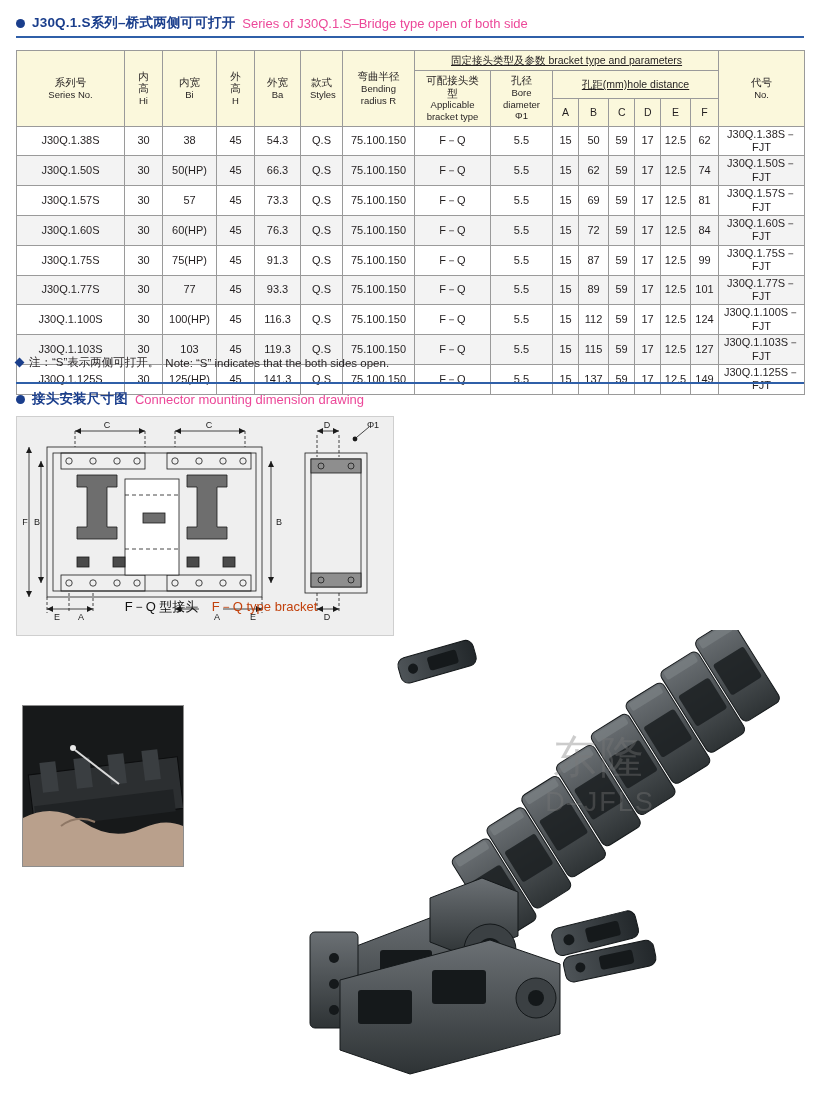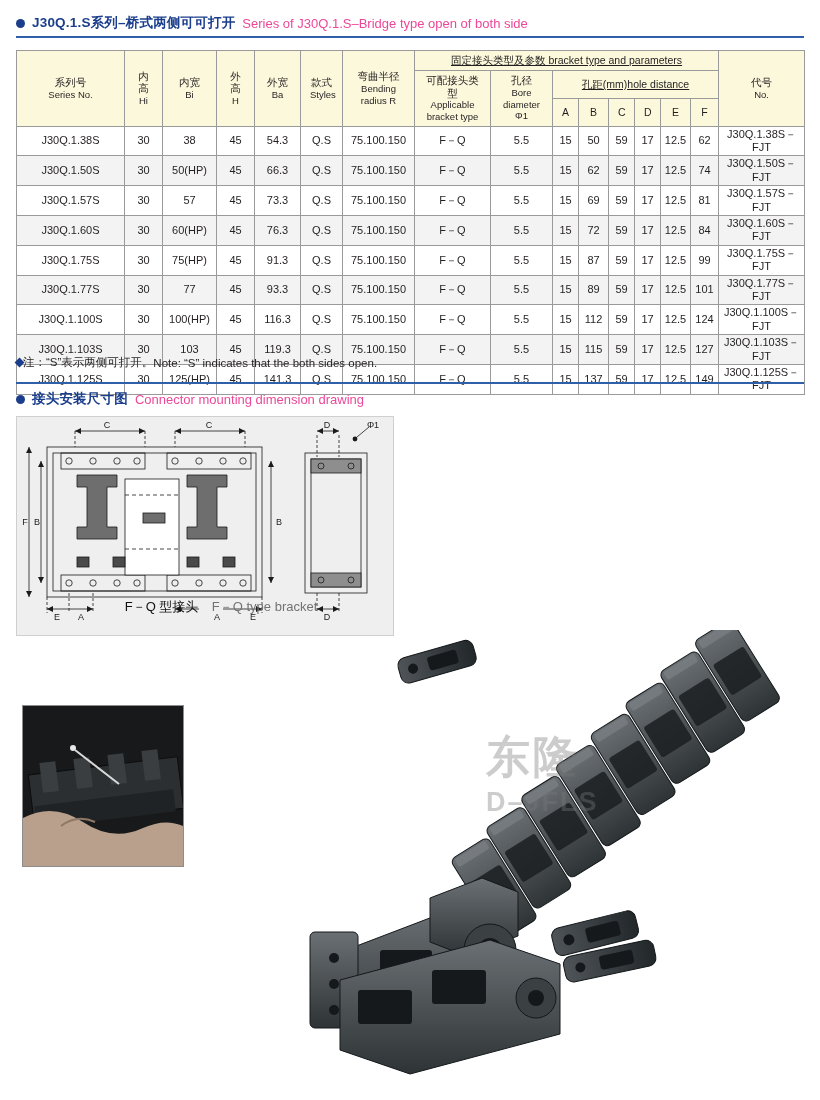--- a/index.html
+++ b/index.html
@@ -26,21 +26,21 @@
   th,td{border:1px solid #9a9a9a;text-align:center;vertical-align:middle;
         font-size:10.5px;color:#231f20;line-height:1.22;}
   thead th{background:#fbf8dc;font-weight:normal;padding:3px 9px;}
   thead th .cn{display:block;font-size:10.5px;}
   thead th .en{display:block;font-size:9.5px;}
   tbody td{height:25px;background:#ffffff;font-size:11px;}
   tbody tr:nth-child(even) td{background:#f3f3f3;}
   .hdr-group{font-size:10.5px;padding:3px 2px;text-decoration:underline;}
 
   
-  #note{position:absolute;left:16px;top:355px;width:788px;display:flex;align-items:center;gap:0;}
+  #note{position:absolute;left:16px;top:355px;width:788px;display:flex;align-items:center;gap:6px;}
   #note .dot{width:7px;height:7px;background:#1a3e8c;transform:rotate(45deg);flex:0 0 auto;}
   #note .txt{font-size:11.5px;color:#231f20;}
   #rule-note{top:382px;}
 
   
   #conn-head{position:absolute;left:0;top:390px;width:820px;}
 
   
   #drawing{position:absolute;left:16px;top:416px;width:376px;height:218px;
            background:#efefef;border:1px solid #cfcfcf;}
@@ -48,24 +48,24 @@
   .dtext{font-family:"Liberation Sans", sans-serif;font-size:9px;fill:#1b1b1b;}
 
   
   #photo{position:absolute;left:22px;top:705px;width:160px;height:160px;
          background:#1d1f20;border:1px solid #8d8d8d;overflow:hidden;}
 
   
   #product{position:absolute;left:300px;top:630px;width:520px;height:450px;}
 
   
-  #watermark{position:absolute;left:486px;top:718px;width:260px;height:110px;
-             color:rgba(120,120,120,.38);font-size:44px;font-weight:bold;
+  #watermark{position:absolute;left:470px;top:718px;width:260px;height:110px;
+             color:rgba(120,120,120,.38);font-size:44px;font-weight:normal;
              letter-spacing:3px;display:flex;flex-direction:column;
-             align-items:flex-start;justify-content:center;pointer-events:none;}
+             align-items:center;justify-content:center;pointer-events:none;}
   #watermark .wm2{font-size:27px;letter-spacing:2px;margin-top:0;}
 </style>
 </head>
 <body>
 
 <div class="page">
 
   <div id="title-row" class="sec-head">
     <span class="bullet"></span>
     <span class="cn">J30Q.1.S系列–桥式两侧可可打开</span>
@@ -435,21 +435,21 @@
       <text class="dtext" x="20" y="108" text-anchor="middle">B</text>
       <text class="dtext" x="262" y="108" text-anchor="middle">B</text>
       <text class="dtext" x="40" y="203" text-anchor="middle">E</text>
       <text class="dtext" x="64" y="203" text-anchor="middle">A</text>
       <text class="dtext" x="200" y="203" text-anchor="middle">A</text>
       <text class="dtext" x="236" y="203" text-anchor="middle">E</text>
       <text class="dtext" x="310" y="203" text-anchor="middle">D</text>
     </svg>
     <div style="position:absolute;left:0;top:180px;width:376px;text-align:center;">
       <span style="font-size:13px;color:#111;margin-left:32px;">F－Q 型接头</span>
-      <span style="font-size:13px;color:#737373;margin-left:9px;">F－Q type bracket</span>
+      <span style="font-size:13px;color:#c2410c;margin-left:9px;">F－Q type bracket</span>
     </div>
   </div>
 
   <div id="photo">
     <svg width="160" height="160" viewBox="0 0 160 160">
       <rect width="160" height="160" fill="#17191a"></rect>
       <g fill="#2c2f31" stroke="#0c0d0e" stroke-width="1">
         <rect x="8" y="60" width="150" height="52" transform="rotate(-7 80 86)"></rect>
       </g>
       <g fill="#3a3e41">

